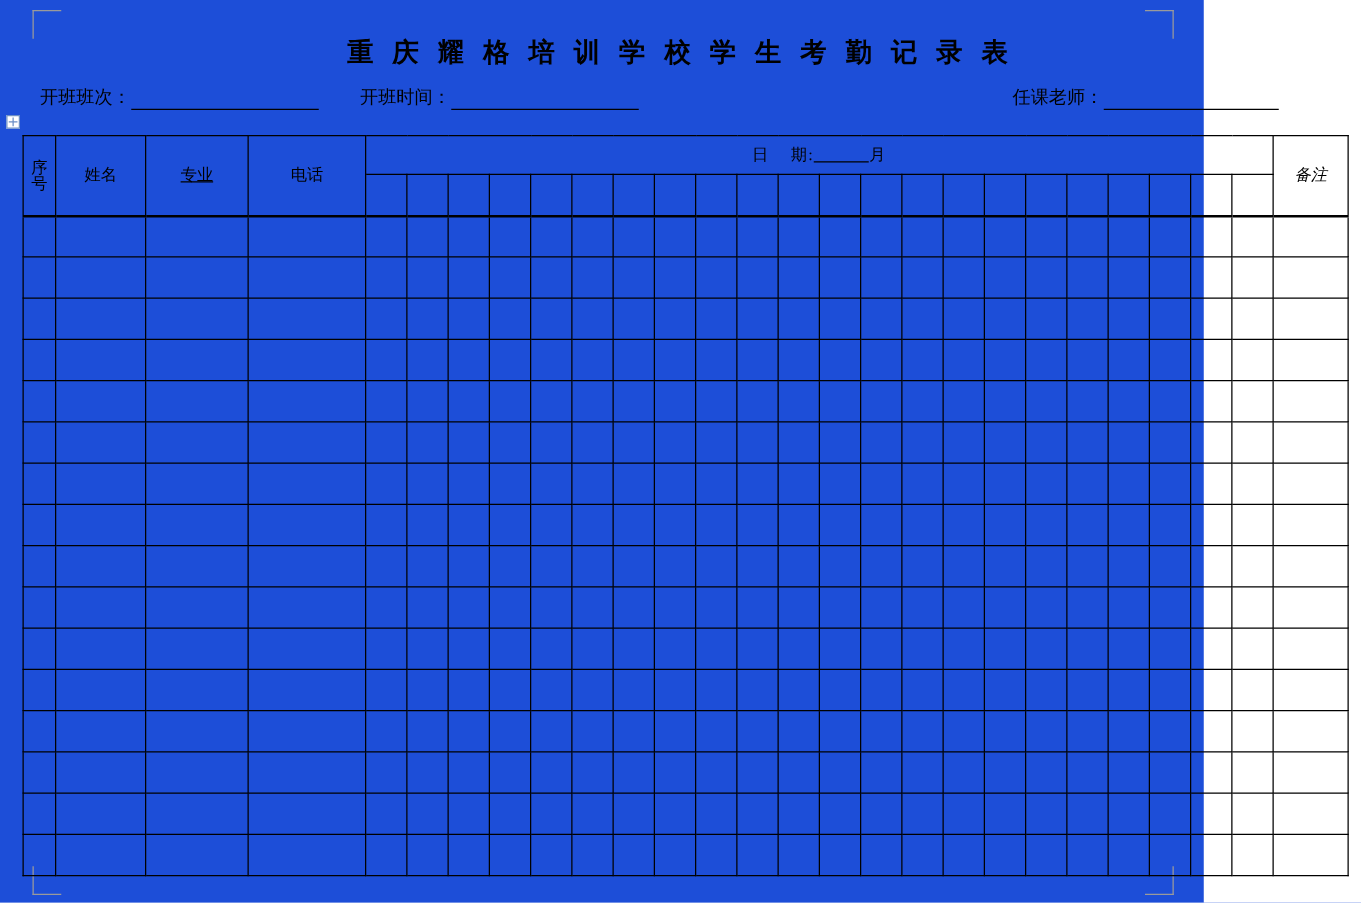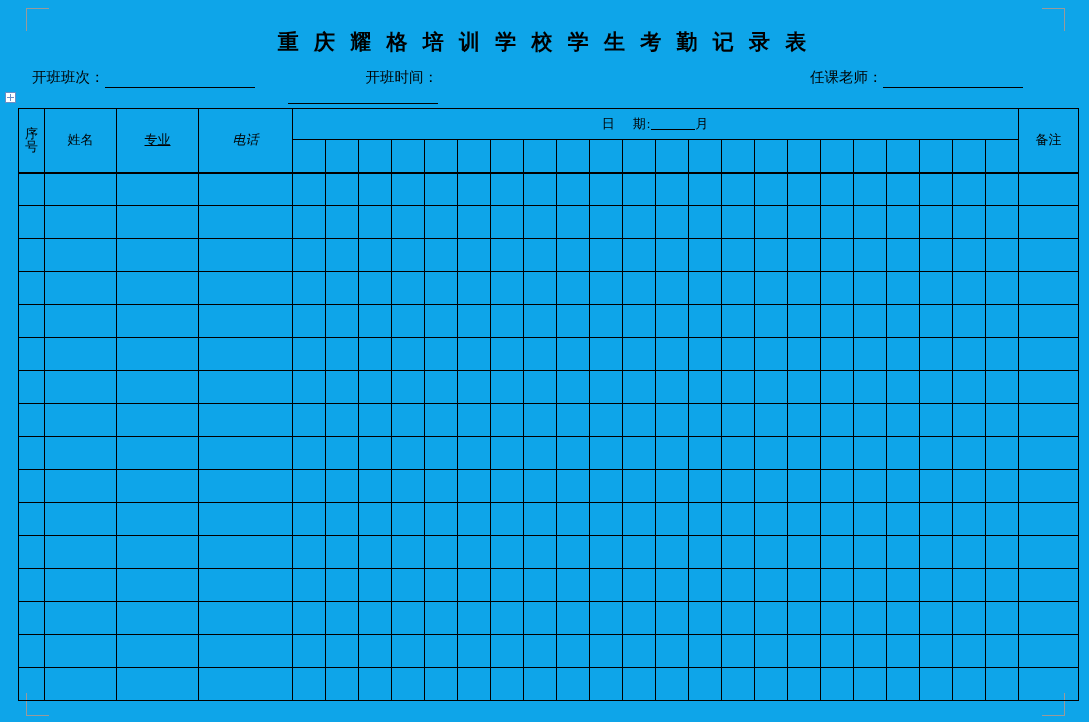--- a/index.html
+++ b/index.html
@@ -12,23 +12,23 @@
     height: 722px;
     font-family: "Liberation Sans", sans-serif;
     color: #000000;
     position: relative;
     overflow: hidden;
   }
 
   .page {
     position: absolute;
     left: 0; top: 0;
-    width: 1089px;
+    width: 963px;
     height: 722px;
-    background: #0ea5e9;
+    background: #1d4ed8;
   }
 
   
   .crop {
     position: absolute;
     width: 22px;
     height: 22px;
   }
   .crop.tl { left: 26px;  top: 8px;  border-left: 1px solid #9a9a9a; border-top: 1px solid #9a9a9a; }
   .crop.tr { right: 24px; top: 8px;  border-right: 1px solid #9a9a9a; border-top: 1px solid #9a9a9a; }
@@ -82,21 +82,21 @@
     display: flex;
     align-items: flex-end;
   }
   .meta-item .lbl { padding-bottom: 1px; }
   .meta-item .fill {
     display: inline-block;
     border-bottom: 1px solid #000;
     height: 15px;
   }
   .m1 { left: 0px; }
-  .m2 { left: 256px; flex-direction: column; }
+  .m2 { left: 256px; }
   .m3 { left: 523px; }
   .m4 { left: 778px; }
   .m1 .fill { width: 150px; }
   .m2 .fill { width: 150px; }
   .m3 .fill { width: 145px; }
   .m4 .fill { width: 140px; }
 
   
   .tbl-wrap {
     position: absolute;
@@ -124,22 +124,22 @@
 
   td.seq {
     width: 26px;
     font-size: 12.5px;
     line-height: 1.0;
     letter-spacing: 0;
   }
   td.seq .v { display: block; }
   td.name { width: 72px; }
   td.major { width: 82px; text-decoration: underline; }
-  td.phone { width: 94px; font-style: italic; }
-  td.remark { width: 60px; }
+  td.phone { width: 94px; }
+  td.remark { width: 60px; font-style: italic; }
 
   .date-cell {
     font-size: 14px;
     letter-spacing: 1px;
   }
   .date-cell .u {
     display: inline-block;
     border-bottom: 1px solid #000;
     width: 44px;
     height: 14px;

